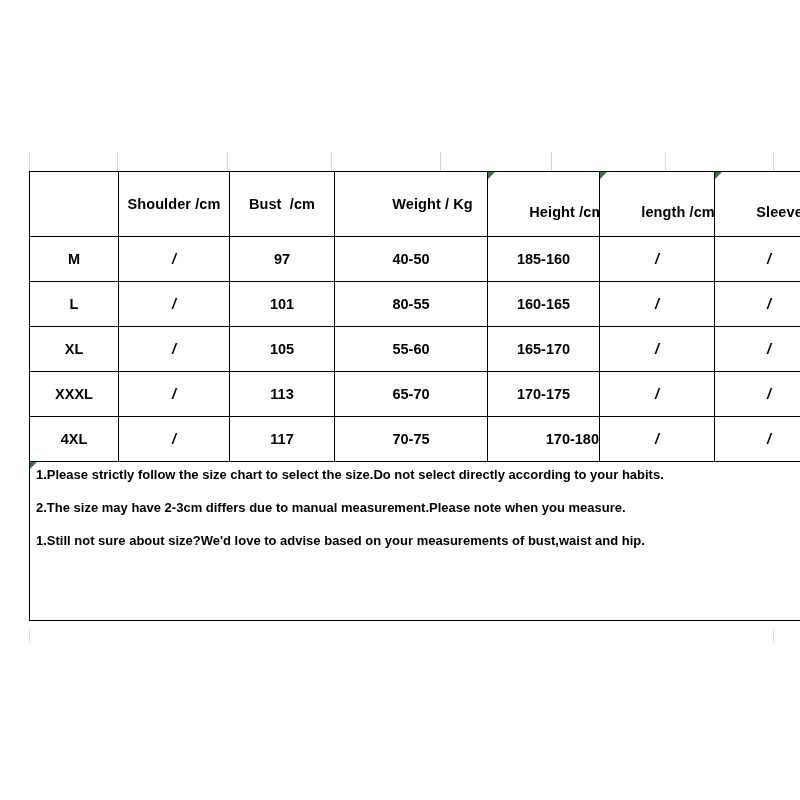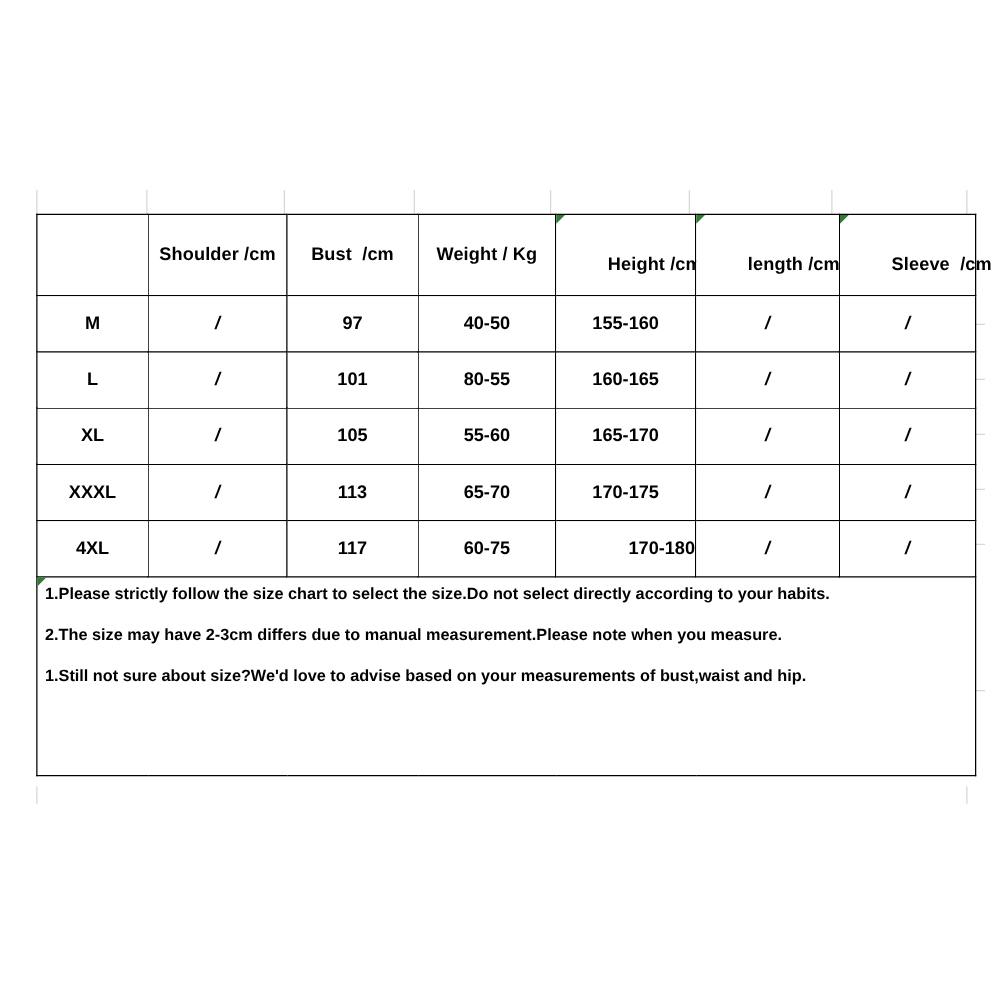--- a/index.html
+++ b/index.html
@@ -129,21 +129,21 @@
 
   <div class="ghost-grid" style="left:29px; top:629px; width:1px; height:14px;"></div>
   <div class="ghost-grid" style="left:773px; top:629px; width:1px; height:14px;"></div>
 
   <table id="size-table">
     <thead>
       <tr>
         <th style="width:88px;"></th>
         <th style="width:110px;">Shoulder /cm</th>
         <th style="width:104px;">Bust  /cm</th>
-        <th style="width:109px;">Weight / Kg</th>
+        <th style="width:109px;padding-left:43px;">Weight / Kg</th>
         <th style="width:111px;">
           <span class="corner-flag"></span>
           <span>Height /cm</span>
         </th>
         <th style="width:114px;">
           <span class="corner-flag"></span>
           <span>length /cm</span>
         </th>
         <th style="width:108px;">
           <span class="corner-flag"></span>
@@ -151,21 +151,21 @@
         </th>
       </tr>
     </thead>
     <tbody id="table-body">
 
     <tr>
           <td class="size-label" style="width: 88px;">M</td>
           <td class="slash" style="width: 110px;">/</td>
           <td style="width: 104px;">97</td>
           <td style="width: 109px;">40-50</td>
-          <td style="width: 111px;">155-160</td>
+          <td style="width: 111px;">185-160</td>
           <td class="slash" style="width: 114px;">/</td>
           <td class="slash" style="width: 108px;">/</td>
         </tr>
         <tr>
           <td class="size-label" style="width: 88px;">L</td>
           <td class="slash" style="width: 110px;">/</td>
           <td style="width: 104px;">101</td>
           <td style="width: 109px;">80-55</td>
           <td style="width: 111px;">160-165</td>
           <td class="slash" style="width: 114px;">/</td>
@@ -186,21 +186,21 @@
           <td style="width: 104px;">113</td>
           <td style="width: 109px;">65-70</td>
           <td style="width: 111px;">170-175</td>
           <td class="slash" style="width: 114px;">/</td>
           <td class="slash" style="width: 108px;">/</td>
         </tr>
         <tr>
           <td class="size-label" style="width: 88px;">4XL</td>
           <td class="slash" style="width: 110px;">/</td>
           <td style="width: 104px;">117</td>
-          <td style="width: 109px;">60-75</td>
+          <td style="width: 109px;">70-75</td>
           <td style="width: 111px; text-align: right;">170-180</td>
           <td class="slash" style="width: 114px;">/</td>
           <td class="slash" style="width: 108px;">/</td>
         </tr>
       </tbody>
     <tfoot>
       <tr>
         <td class="notes-cell" colspan="7">
           <span class="corner-flag"></span>
           <p class="note-line">1.Please strictly follow the size chart to select the size.Do not select directly according to your habits.</p>

